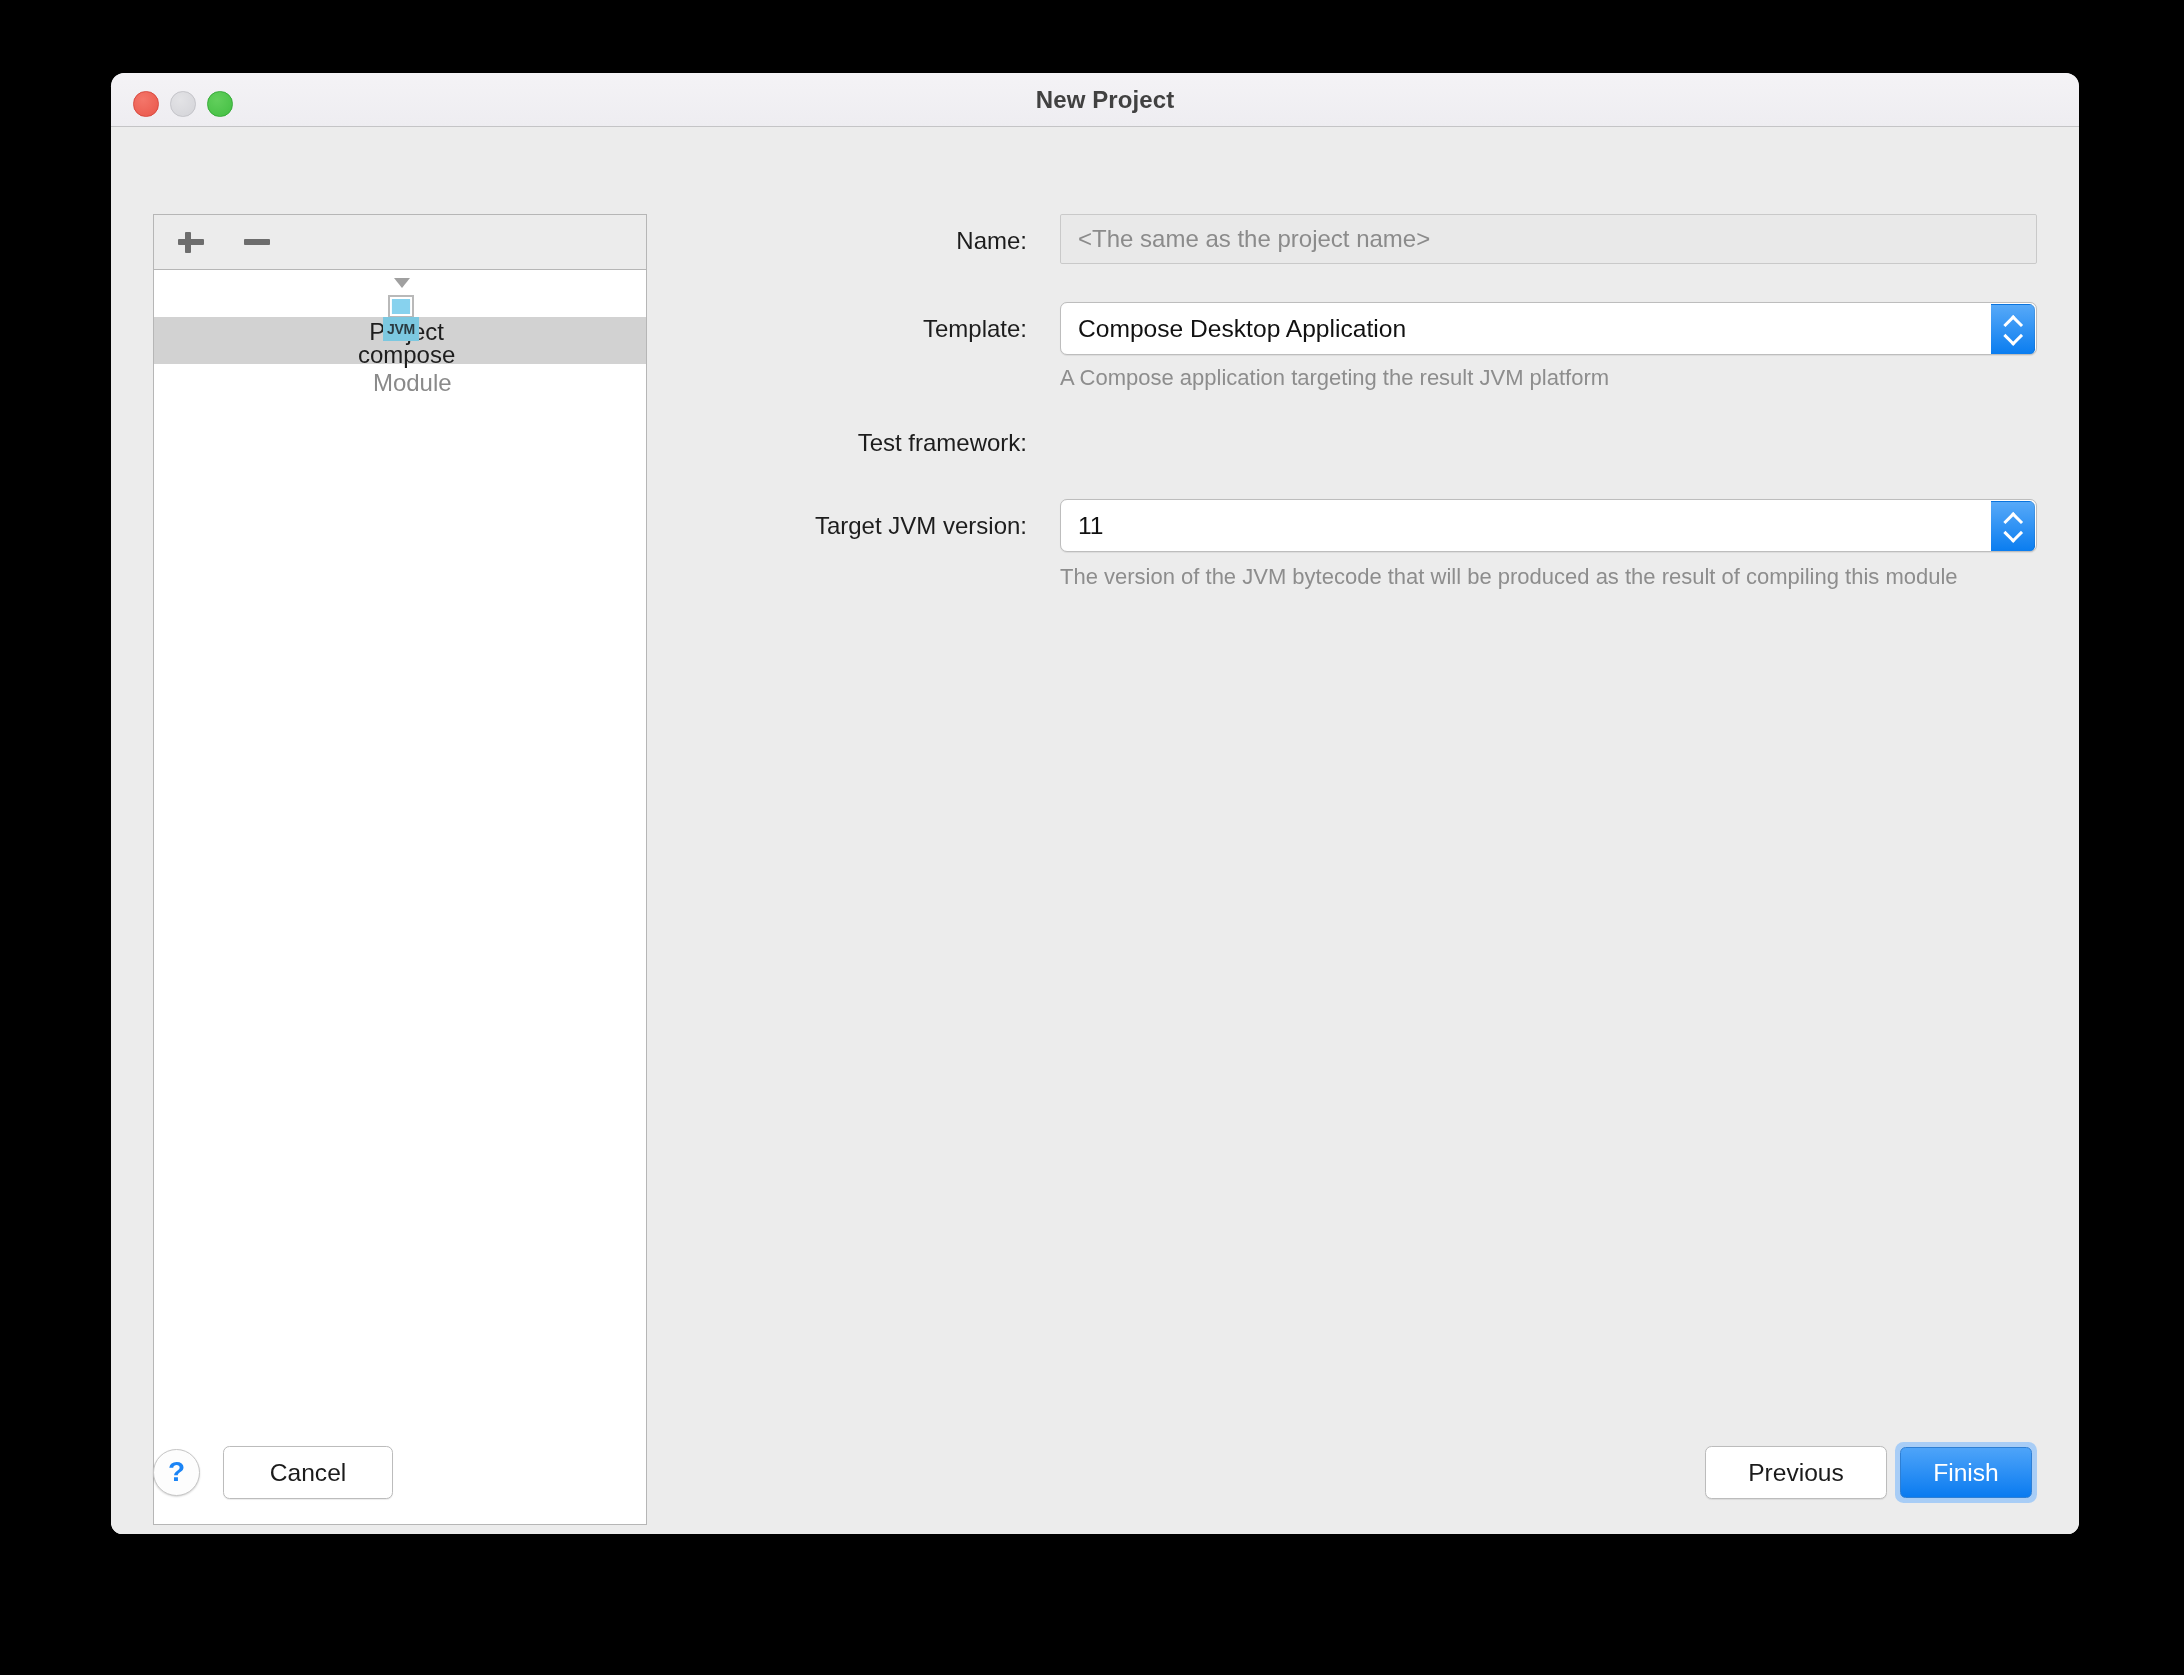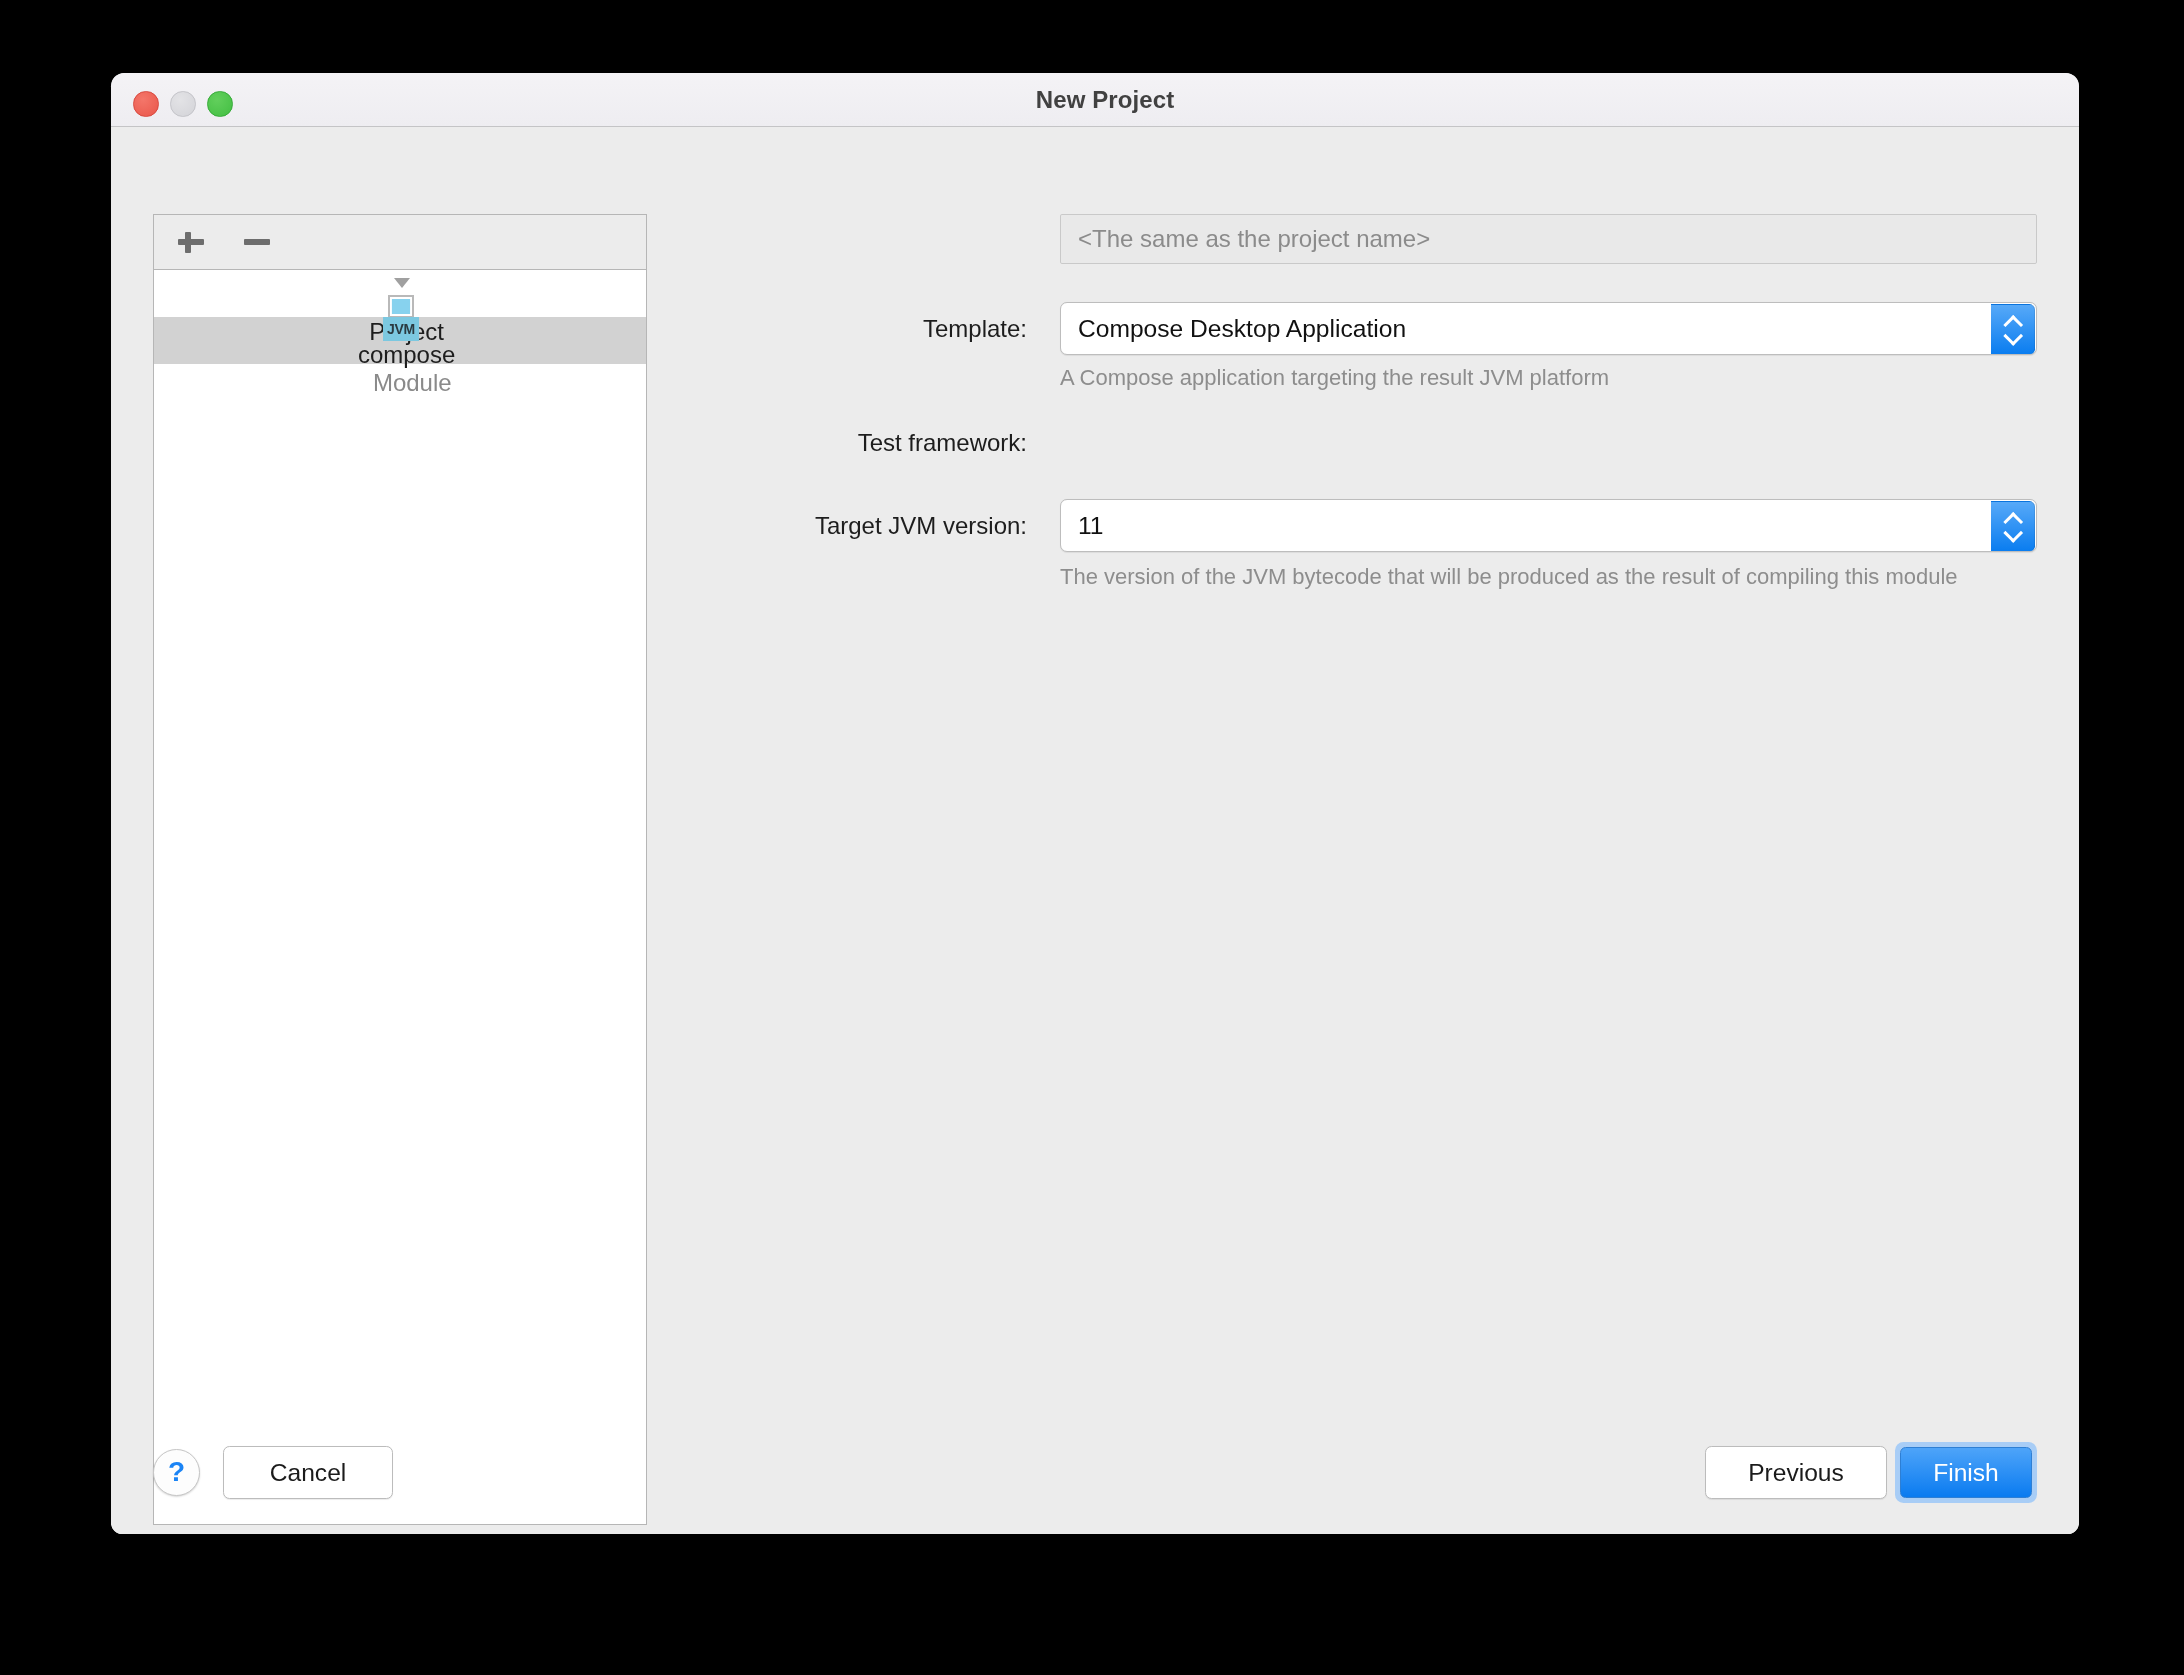--- a/index.html
+++ b/index.html
@@ -365,20 +365,21 @@
           <span>compose</span>
           <span class="muted-tag">Module</span>
         </div>
 
       </div>
     </div>
 
     <div class="form">
 
       <div class="row" style="top:0;">
+        <div class="row-label">Name:</div>
         <div class="field-zone">
           <div class="textfield-disabled">&lt;The same as the project name&gt;</div>
         </div>
       </div>
 
       <div class="row" style="top:88px;">
         <div class="row-label">Template:</div>
         <div class="field-zone">
           <div class="popup">
             <span>Compose Desktop Application</span>

